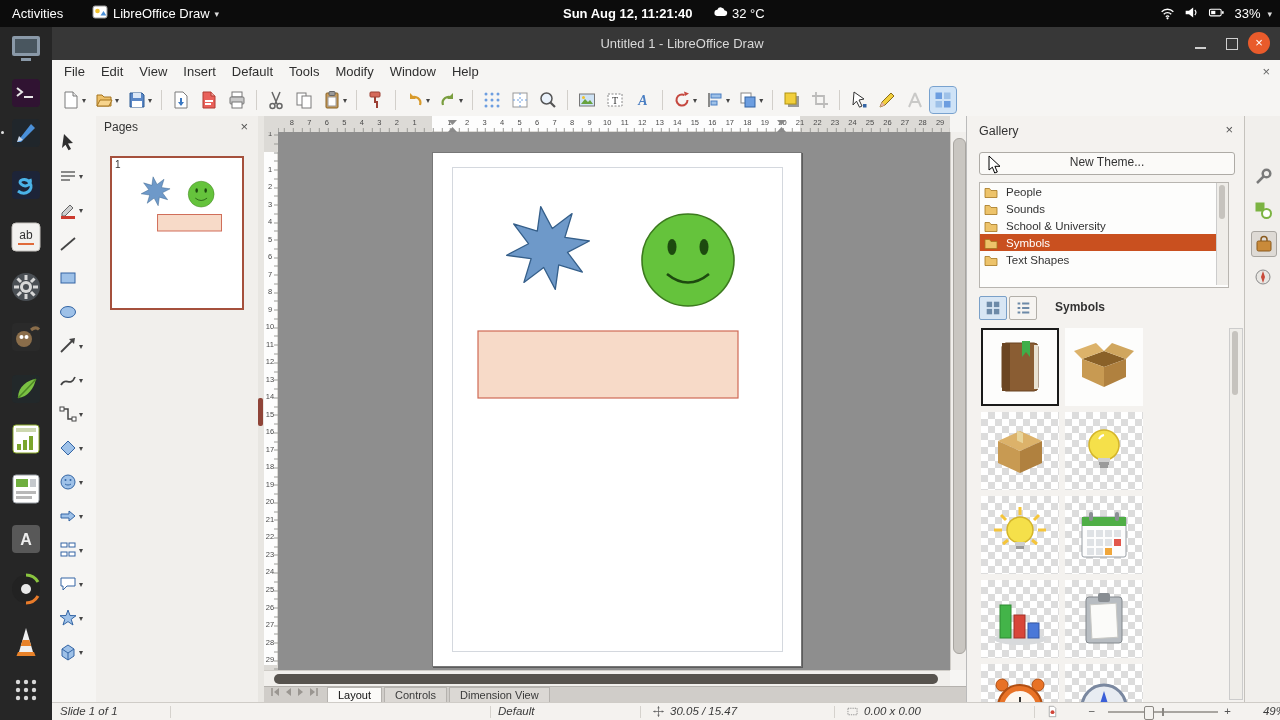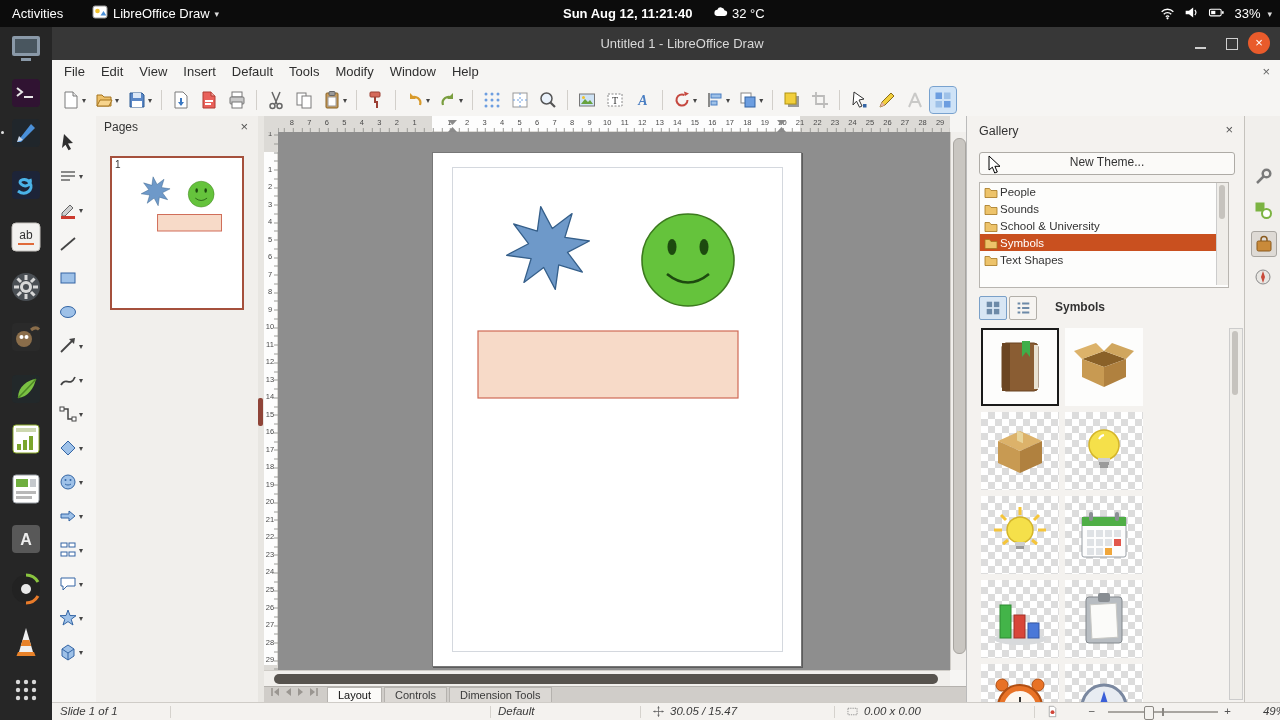--- a/index.html
+++ b/index.html
@@ -73,21 +73,21 @@
   .navbtns{display:flex;gap:3px;padding:0 8px 2px 6px;align-items:center;}
   .tab{height:15px;line-height:14px;font-size:11px;padding:0 10px;background:#dbd8d4;border:1px solid #b5b2ae;border-bottom:none;margin-right:2px;color:#3a3a3a;}
   .tab.active{background:#fbfaf8;color:#111;}
 
   
   .gallery{left:914px;top:0;width:278px;height:586px;background:#f4f2ef;border-left:1px solid #bbb;overflow:hidden;}
   .ghead{left:12px;top:8px;font-size:12.5px;color:#333;}
   .gclose{right:12px;top:6px;color:#555;font-size:13px;}
   .newtheme{left:12px;top:36px;width:254px;height:21px;background:#fbfaf8;border:1px solid #aeaba6;border-radius:3px;font-size:12px;color:#333;text-align:center;line-height:19px;}
   .themelist{left:12px;top:66px;width:248px;height:104px;background:#fdfdfc;border:1px solid #b8b5b0;font-size:11.5px;color:#333;}
-  .trow{height:17px;display:flex;align-items:center;padding-left:4px;gap:2px;width:236px;}
+  .trow{height:17px;display:flex;align-items:center;padding-left:4px;gap:8px;width:236px;}
   .trow.selected{background:#c9501f;color:#fff;}
   .tlscroll{right:0;top:0;width:11px;height:102px;background:#efede9;border-left:1px solid #ccc;}
   .tlthumb{left:2px;top:2px;width:6px;height:34px;background:#c6c3be;border-radius:3px;}
   .viewbtn{position:absolute;width:26px;height:22px;border:1px solid #b2afa9;background:#f6f4f1;display:flex;align-items:center;justify-content:center;border-radius:2px;}
   .viewbtn.active{background:#d8e6f4;border-color:#7aa0c8;}
   .gtitle{left:88px;top:180px;height:22px;line-height:22px;font-weight:bold;font-size:12px;color:#333;}
   .gcell{position:absolute;width:78px;height:78px;display:flex;align-items:center;justify-content:center;background:#fdfdfc;}
   .gcell.checker{background-image:linear-gradient(45deg,#dcdcdc 25%,transparent 25%,transparent 75%,#dcdcdc 75%),linear-gradient(45deg,#dcdcdc 25%,transparent 25%,transparent 75%,#dcdcdc 75%);background-size:14px 14px;background-position:0 0,7px 7px;background-color:#fff;}
   .gcell.selected{outline:2px solid #1a1a1a;outline-offset:-2px;}
   .gscroll{left:262px;top:212px;width:12px;height:370px;background:#efede9;border:1px solid #ccc;}
@@ -711,21 +711,21 @@
           <span><svg width="10" height="10" viewBox="0 0 10 10">
                 <path d="M2 1l5 4-5 4z" fill="#9a9691"></path>
               </svg></span>
           <span><svg width="10" height="10" viewBox="0 0 10 10">
                 <path d="M8 1v8" stroke="#9a9691" stroke-width="1.6"></path>
                 <path d="M1 1l5 4-5 4z" fill="#9a9691"></path>
               </svg></span>
         </div>
         <div class="tab active">Layout</div>
         <div class="tab">Controls</div>
-        <div class="tab">Dimension Tools</div>
+        <div class="tab">Dimension View</div>
       </div>
     </div>
 
     <div class="p gallery">
       <span class="p ghead">Gallery</span>
       <span class="p gclose">×</span>
       <div class="p newtheme">New Theme...</div>
       <div class="p themelist">
         <div class="trow">
             <svg width="14" height="12" viewBox="0 0 14 12">

